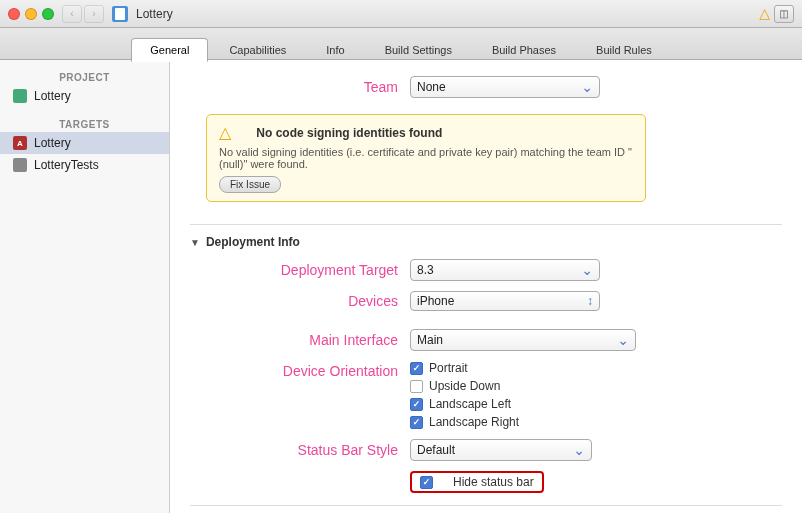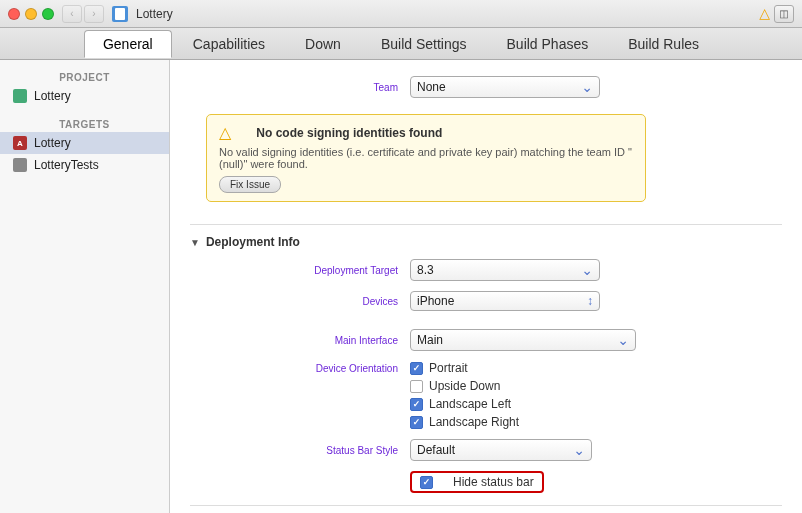--- a/index.html
+++ b/index.html
@@ -26,23 +26,23 @@
     .warning-icon-title { color: #f0a500; font-size: 14px; }
 
     
     .tabs-bar {
       background: linear-gradient(to bottom, #e8e8e8, #d8d8d8);
       border-bottom: 1px solid #aaa;
       display: flex; align-items: center; justify-content: center;
       height: 32px; gap: 0;
     }
     .tab {
-      padding: 5px 18px; font-size: 14px; color: #333; cursor: pointer;
+      padding: 5px 18px; font-size: 11px; color: #333; cursor: pointer;
       border: 1px solid transparent; border-radius: 4px 4px 0 0; margin: 0 1px;
-      position: relative; top: 0;
+      position: relative; top: 6px;
     }
     .tab.active {
       background: white; border-color: #aaa; border-bottom-color: white; color: #000; font-weight: 500;
     }
 
     
     .main-layout { display: flex; height: calc(513px - 28px - 32px); }
 
     
     .sidebar {
@@ -66,21 +66,21 @@
     
     .content {
       flex: 1; overflow-y: auto; background: white; padding: 16px 20px;
     }
 
     
     .form-row {
       display: flex; align-items: center; margin-bottom: 10px;
     }
     .form-label {
-      text-align: right; width: 220px; padding-right: 12px; font-size: 10px; color: #6d28d9; flex-shrink: 0;
+      text-align: right; width: 220px; padding-right: 12px; font-size: 14px; color: #ec4899; flex-shrink: 0;
     }
     .form-control-wrap { display: flex; align-items: center; gap: 8px; flex: 1; }
 
     .select-box {
       display: flex; align-items: center; background: white;
       border: 1px solid #aaa; border-radius: 4px; padding: 2px 6px;
       font-size: 12px; width: 200px; cursor: pointer;
       background: linear-gradient(to bottom, #fff, #f0f0f0);
     }
     .select-box-text { flex: 1; }
@@ -154,21 +154,21 @@
   <div class="titlebar-spacer"></div>
   <div class="titlebar-right">
     <span class="warning-icon-title">△</span>
     <div class="nav-btn">◫</div>
   </div>
 </div>
 
 <div class="tabs-bar">
   <div class="tab active">General</div>
   <div class="tab">Capabilities</div>
-  <div class="tab">Down</div>
+  <div class="tab">Info</div>
   <div class="tab">Build Settings</div>
   <div class="tab">Build Phases</div>
   <div class="tab">Build Rules</div>
 </div>
 
 <div class="main-layout">
 
   <div class="sidebar">
     <div class="sidebar-section-header">PROJECT</div>
     <div class="sidebar-item">

